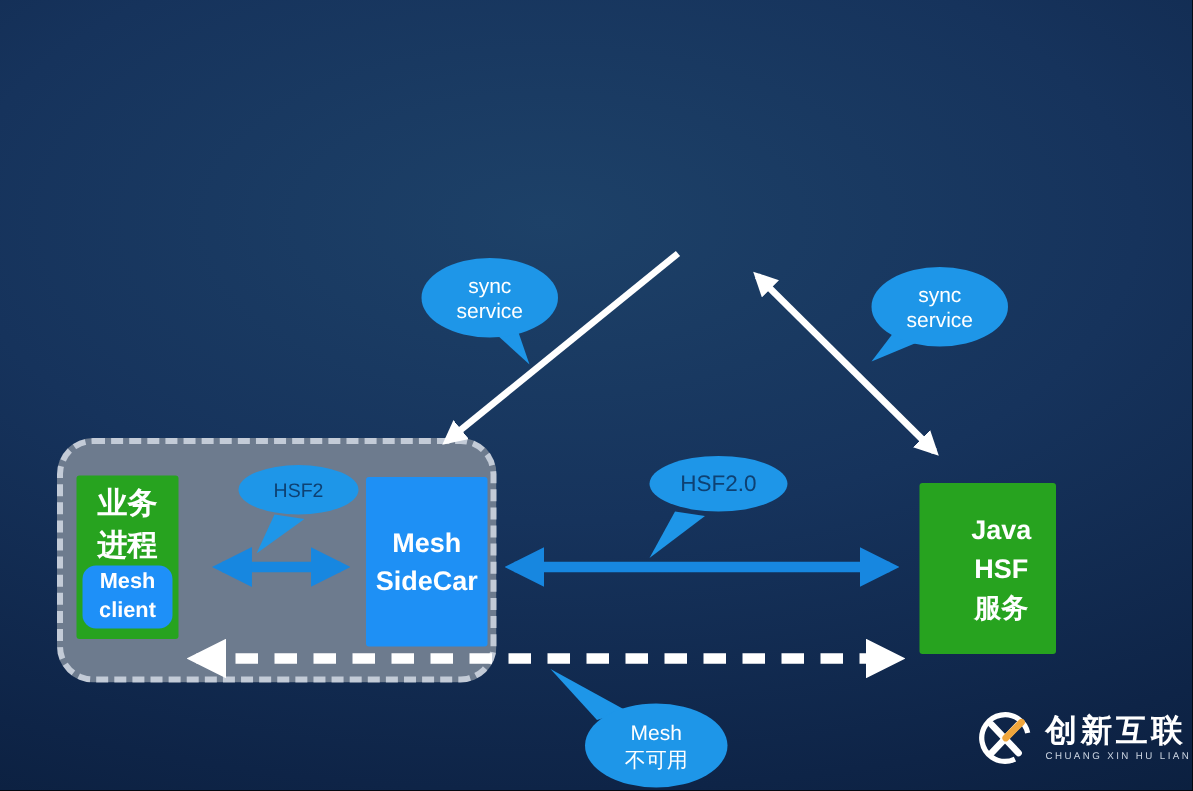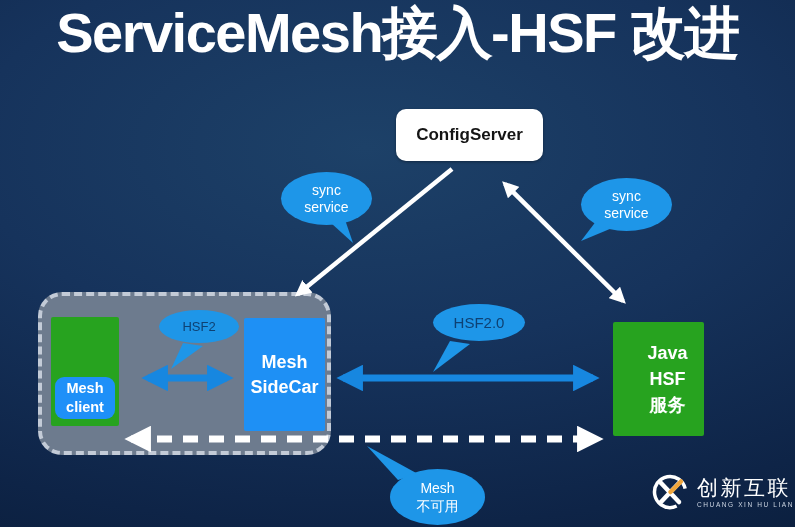--- a/index.html
+++ b/index.html
@@ -42,37 +42,35 @@
   .bb-sync-l{left:281px;top:172px;width:91px;height:53px;font-size:14px;line-height:17px;}
   .bb-sync-r{left:581px;top:178px;width:91px;height:53px;font-size:14px;line-height:17px;}
   .bb-hsf2{left:159px;top:310px;width:80px;height:33px;font-size:13px;color:#0e4173;}
   .bb-hsf20{left:433px;top:304px;width:92px;height:37px;font-size:15px;color:#0e4173;}
   .bb-unavail{left:390px;top:469px;width:95px;height:56px;font-size:14px;line-height:18px;}
   .arrows{position:absolute;left:0;top:0;z-index:3;}
   .watermark{
     position:absolute;left:650px;top:472px;z-index:6;display:flex;align-items:center;gap:7px;
   }
   .wm-text{display:flex;flex-direction:column;}
-  .wm-name{color:#fff;font-size:21px;font-weight:400;letter-spacing:2.5px;line-height:24px;}
+  .wm-name{color:#fff;font-size:21px;font-weight:700;letter-spacing:2.5px;line-height:24px;}
   .wm-sub{color:#ccd5e2;font-size:6.5px;letter-spacing:1.6px;line-height:9px;}
 </style>
 </head>
 <body>
 
 <div class="slide">
 
-  <div class="title prel">ServiceMesh接入-HSF 改进</div>
 
-  <div class="config-box">
-    <span>ConfigServer</span>
-  </div>
 
   <div class="group-box"></div>
 
   <div class="box biz-box">
+    <span class="prel">业务
+进程</span>
     <div class="mesh-client">
       <span class="prel">Mesh
 client</span>
     </div>
   </div>
 
   <div class="box sidecar-box">
     <span class="prel">Mesh
 SideCar</span>
   </div>

